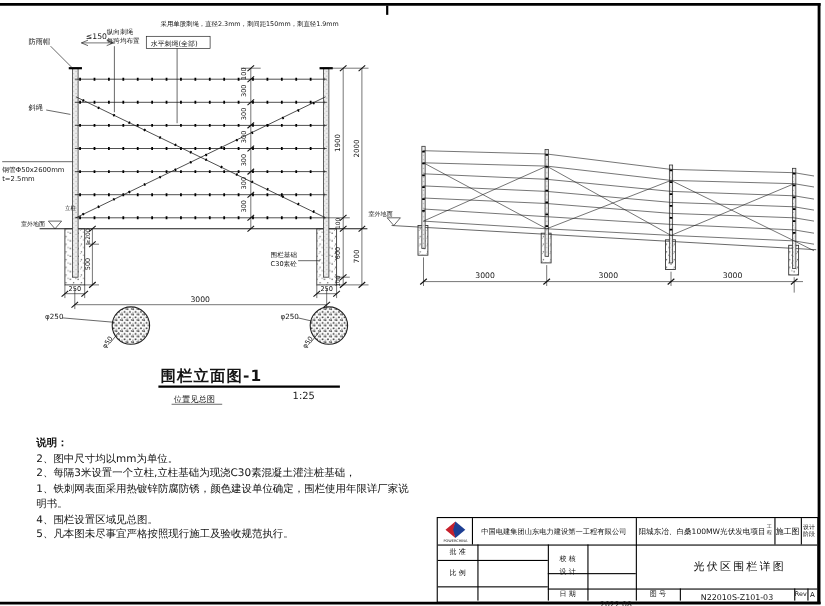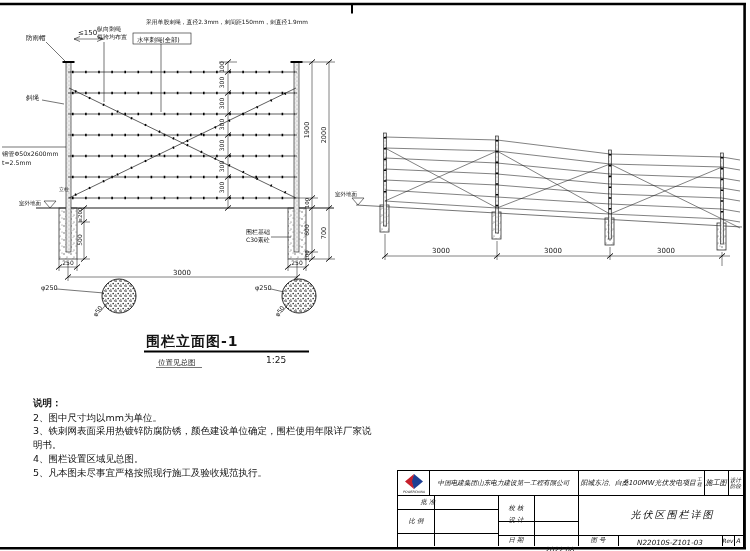--- a/index.html
+++ b/index.html
@@ -16,21 +16,21 @@
   .post{fill:url(#pf);stroke:#333;stroke-width:.7}
   .fdn{fill:url(#cf);stroke:#333;stroke-width:.8}
   .sec{fill:url(#cf2);stroke:#222;stroke-width:1}
   .border{stroke:#000;stroke-width:2.6}
   
   .notes{position:absolute;left:33px;top:396px;width:345px;font-size:9.5px;line-height:13.7px;}
   .notes .h{margin-bottom:1px;font-weight:bold;}
   
   .tb{position:absolute;left:397px;top:470px;width:347px;height:78px;border:1.6px solid #000;
       box-sizing:border-box;font-size:7px;}
-  .tb .cell{position:absolute;display:flex;align-items:center;justify-content:center;box-sizing:border-box;font-style:italic;}
+  .tb .cell{position:absolute;display:flex;align-items:center;justify-content:center;box-sizing:border-box;}
   .tb .vl{position:absolute;width:0;border-left:.8px solid #000;}
   .tb .hl{position:absolute;height:0;border-top:.8px solid #000;}
   .stack{display:inline-flex;flex-direction:column;font-size:4.6px;line-height:1.05;margin-left:1px;}
 </style>
 </head>
 <body>
 
 <div class="sheet">
 
 <svg width="750" height="551" viewBox="0 0 750 551">
@@ -280,21 +280,22 @@
       <text x="553" y="253" font-size="7" text-anchor="middle">3000</text>
       <text x="666" y="253" font-size="7" text-anchor="middle">3000</text>
     </g>
   </g>
 </svg>
 
 
 <div class="notes">
   <div class="h">说明：</div>
   <div>2、图中尺寸均以mm为单位。</div>
-  <div>3、铁刺网表面采用热镀锌防腐防锈，颜色建设单位确定，围栏使用年限详厂家说明书。</div>
+  <div>2、每隔3米设置一个立柱,立柱基础为现浇C30素混凝土灌注桩基础，</div>
+  <div>1、铁刺网表面采用热镀锌防腐防锈，颜色建设单位确定，围栏使用年限详厂家说明书。</div>
   <div>4、围栏设置区域见总图。</div>
   <div>5、凡本图未尽事宜严格按照现行施工及验收规范执行。</div>
 </div>
 
 
 <div class="tb">
 
   <div class="hl" style="left:0;top:24px;width:345px;"></div>
   <div class="vl" style="left:31px;top:0;height:24px;"></div>
   <div class="vl" style="left:180px;top:0;height:75px;"></div>
@@ -329,21 +330,21 @@
           <span>工</span>
           <span>程</span>
         </span>
   </div>
   <div class="cell" style="left:306px;top:0;width:24px;height:24px;font-size:7.2px;">施工图</div>
   <div class="cell" style="left:330px;top:0;width:15px;height:24px;font-size:5.4px;flex-direction:column;line-height:1.2;">
     <span>设计</span>
     <span>阶段</span>
   </div>
 
-  <div class="cell" style="left:12px;top:24px;width:36px;height:14px;font-size:6.4px;">批 准</div>
+  <div class="cell" style="left:0;top:24px;width:36px;height:14px;font-size:6.4px;">批 准</div>
   <div class="cell" style="left:0;top:38px;width:36px;height:24px;font-size:6.4px;margin-top:44px;">审 核</div>
   <div class="cell" style="left:0;top:44px;width:36px;height:13px;font-size:6.4px;">比 例</div>
   <div class="cell" style="left:100px;top:24px;width:36px;height:26px;font-size:6.4px;">校 核</div>
   <div class="cell" style="left:100px;top:42px;width:36px;height:14px;font-size:6.4px;">设 计</div>
   <div class="cell" style="left:100px;top:64px;width:36px;height:11px;font-size:6.4px;text-align:center;">日 期</div>
   <div class="cell" style="left:140px;top:64px;width:44px;height:29px;font-size:7px;">2022.08</div>
 
   <div class="cell" style="left:192px;top:24px;width:165px;height:40px;font-size:10px;letter-spacing:2px;">光伏区围栏详图</div>
   <div class="cell" style="left:180px;top:64px;width:40px;height:11px;font-size:6.4px;">图 号</div>
   <div class="cell" style="left:220px;top:64px;width:104px;height:15px;font-size:7.2px;">N22010S-Z101-03</div>

